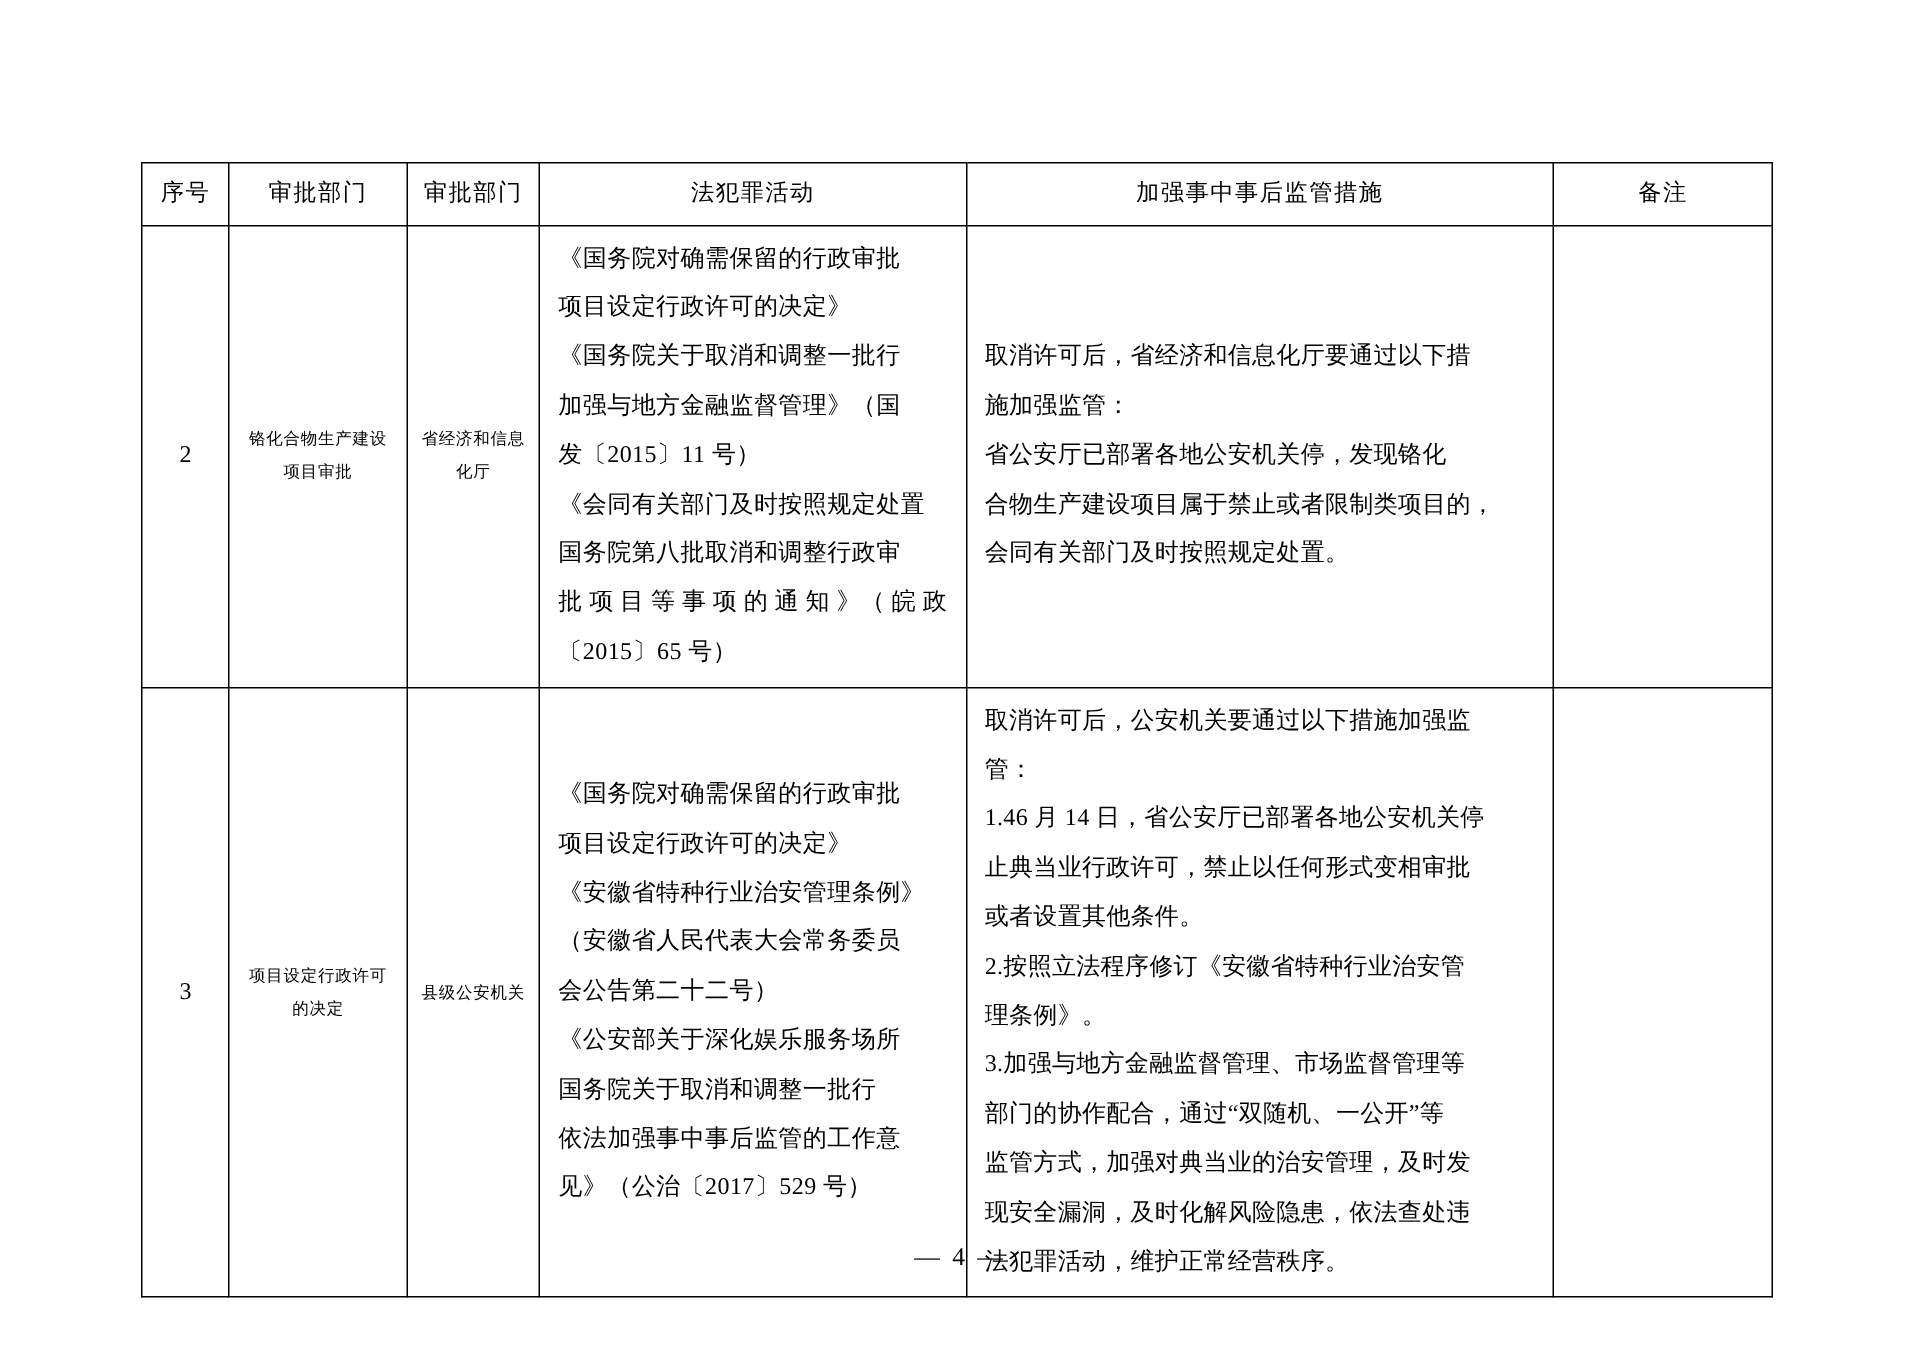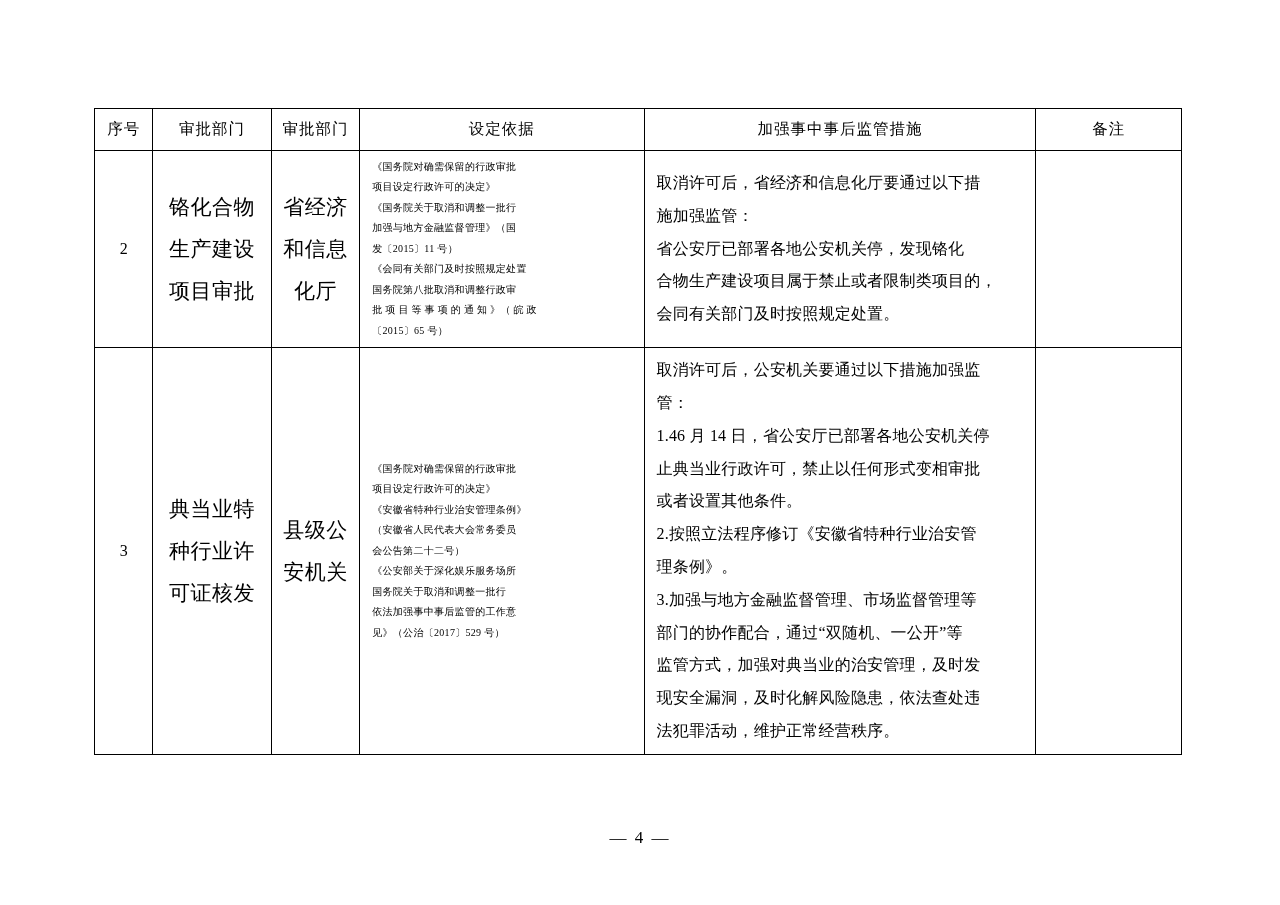--- a/index.html
+++ b/index.html
@@ -51,28 +51,28 @@
   .col-basis { width: 283px; }
   .col-meas  { width: 390px; }
   .col-note  { width: 145px; }
 
   td.seq {
     text-align: center;
     font-size: 16px;
   }
   td.name, td.dept {
     text-align: center;
-    font-size: 21px;
+    font-size: 11px;
     line-height: 2.0;
     letter-spacing: 0.5px;
   }
   td.basis {
     text-align: justify;
     text-justify: inter-ideograph;
-    font-size: 10px;
+    font-size: 16px;
     line-height: 2.05;
     letter-spacing: 0.3px;
     padding-left: 12px;
     padding-right: 10px;
   }
   td.meas {
     text-align: justify;
     text-justify: inter-ideograph;
     font-size: 16px;
     line-height: 2.05;
@@ -104,21 +104,21 @@
       <col class="col-dept">
       <col class="col-basis">
       <col class="col-meas">
       <col class="col-note">
     </colgroup>
     <thead>
       <tr>
         <th>序号</th>
         <th>审批部门</th>
         <th>审批部门</th>
-        <th>设定依据</th>
+        <th>法犯罪活动</th>
         <th>加强事中事后监管措施</th>
         <th>备注</th>
       </tr>
     </thead>
     <tbody>
 
       <tr>
         <td class="seq">2</td>
         <td class="name">铬化合物生产建设项目审批</td>
         <td class="dept">省经济和信息化厅</td>
@@ -138,21 +138,21 @@
           <span class="line">施加强监管：</span>
           <span class="line">省公安厅已部署各地公安机关停，发现铬化</span>
           <span class="line">合物生产建设项目属于禁止或者限制类项目的，</span>
           <span class="line">会同有关部门及时按照规定处置。</span>
         </td>
         <td class="note"></td>
       </tr>
 
       <tr>
         <td class="seq">3</td>
-        <td class="name">典当业特种行业许可证核发</td>
+        <td class="name">项目设定行政许可的决定</td>
         <td class="dept">县级公安机关</td>
         <td class="basis">
           <span class="line">《国务院对确需保留的行政审批</span>
           <span class="line">项目设定行政许可的决定》</span>
           <span class="line">《安徽省特种行业治安管理条例》</span>
           <span class="line">（安徽省人民代表大会常务委员</span>
           <span class="line">会公告第二十二号）</span>
           <span class="line">《公安部关于深化娱乐服务场所</span>
           <span class="line">国务院关于取消和调整一批行</span>
           <span class="line">依法加强事中事后监管的工作意</span>

